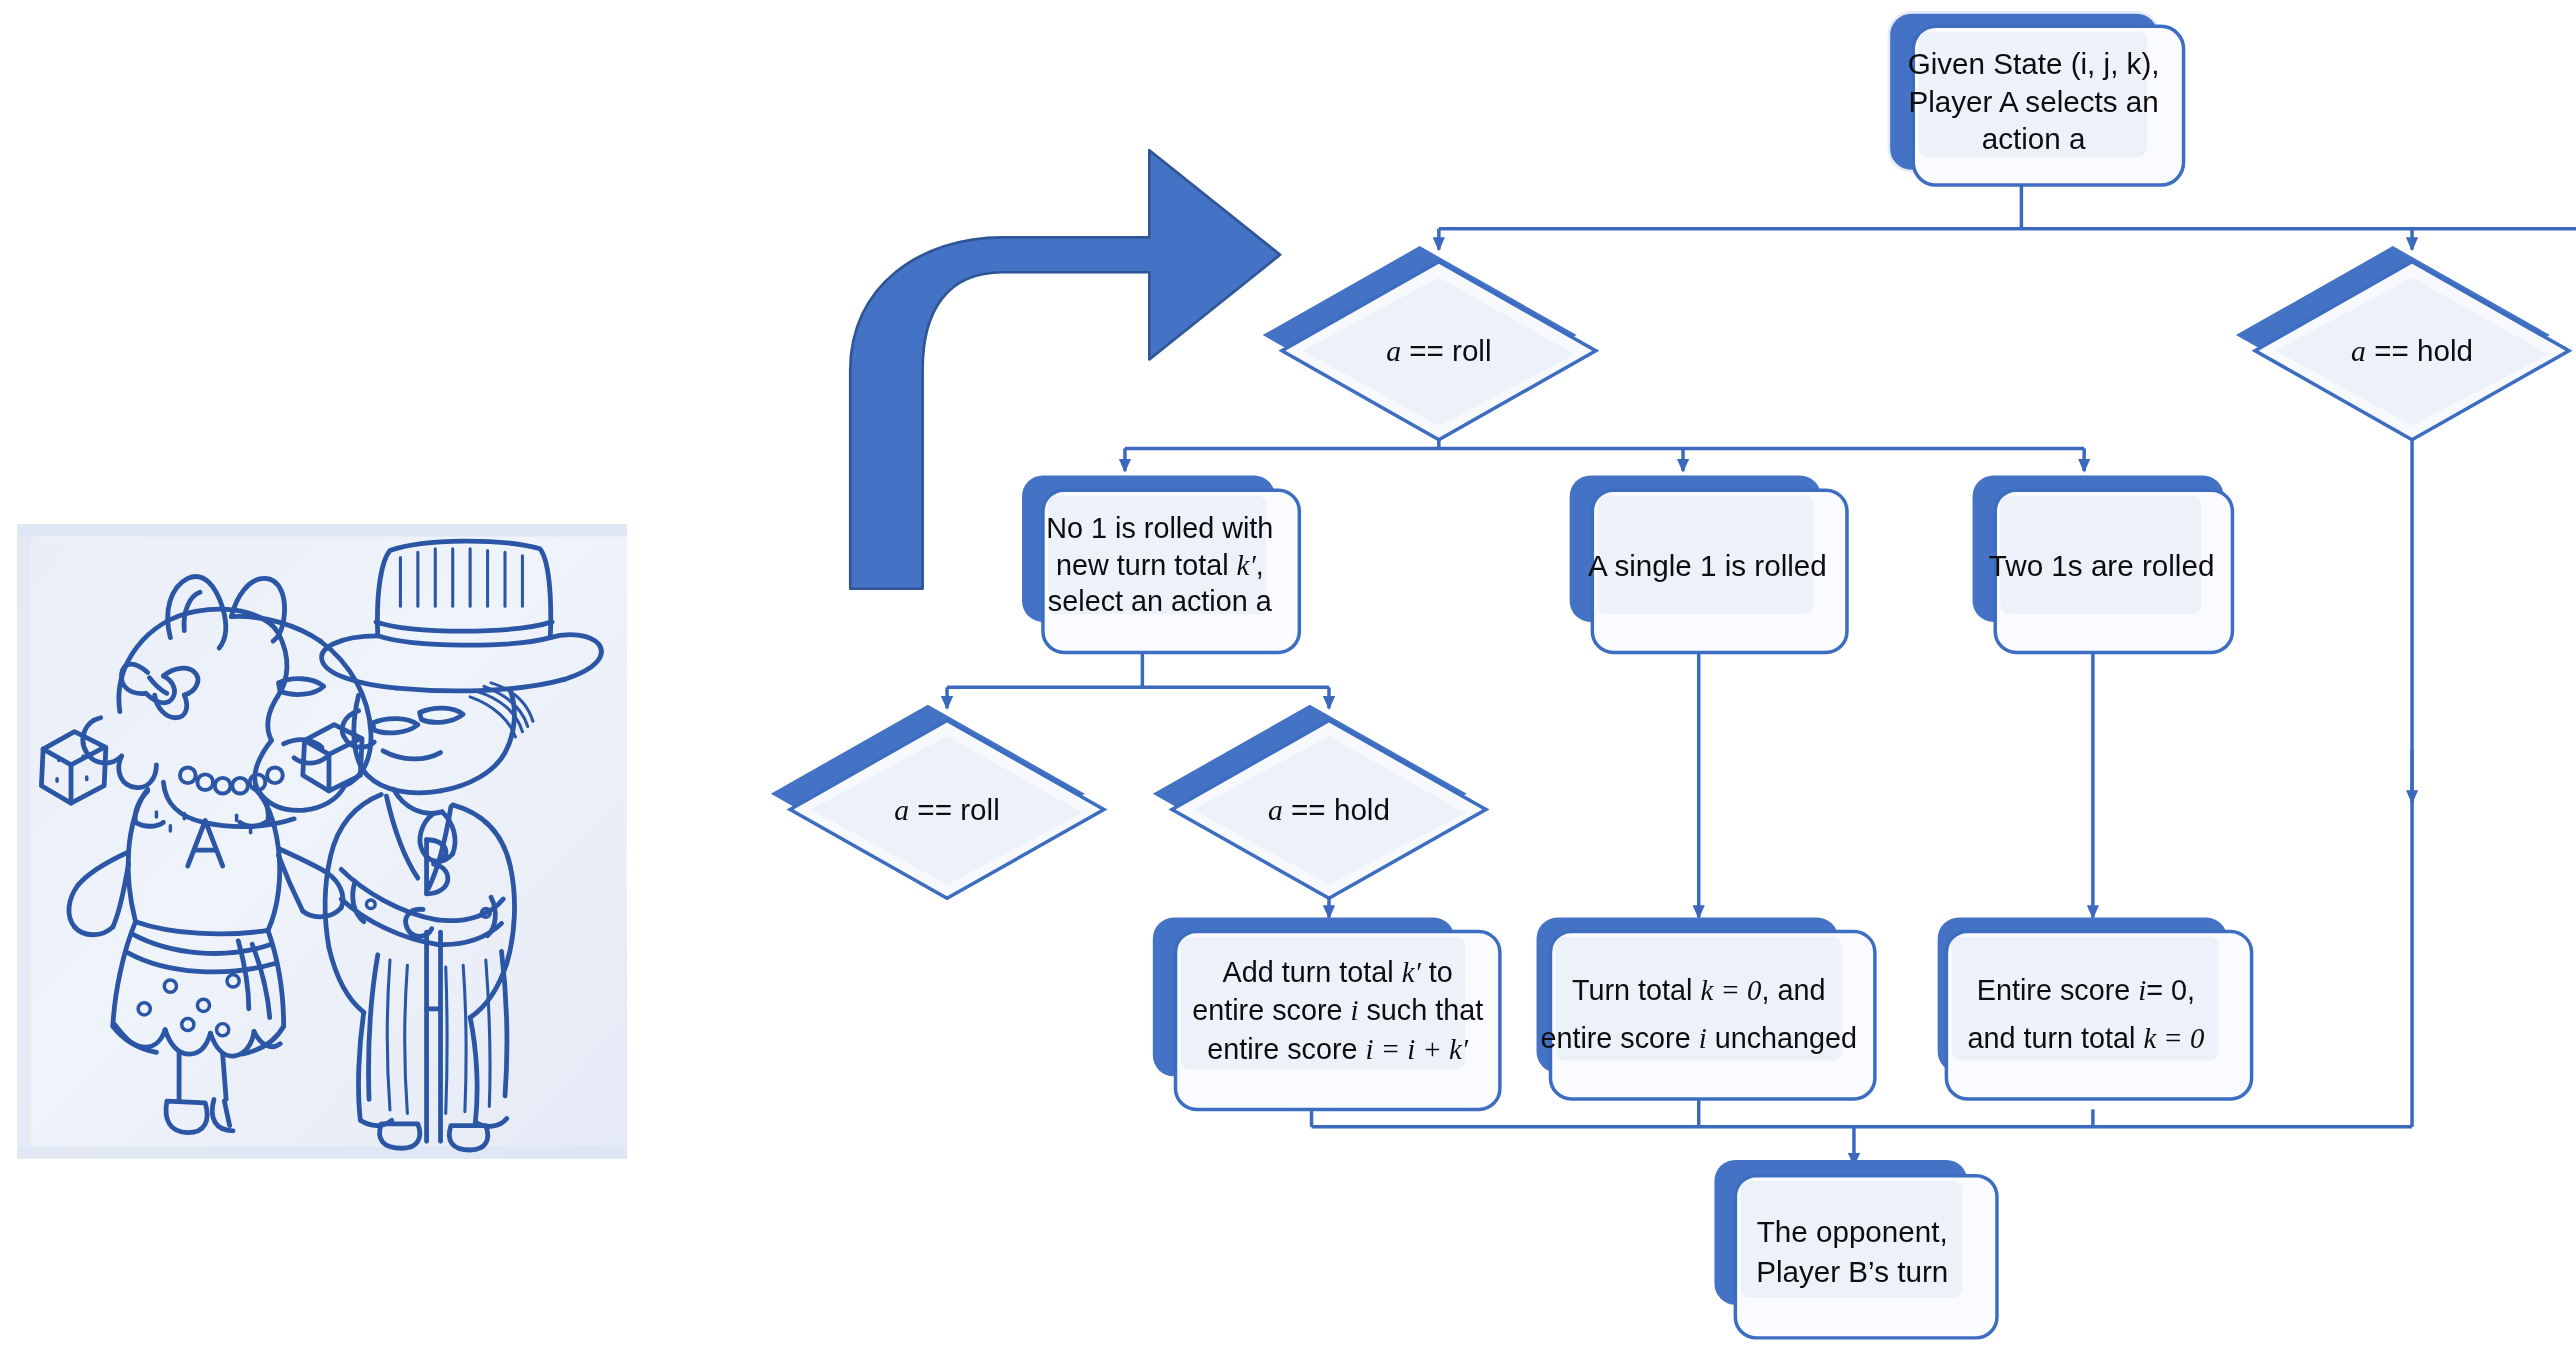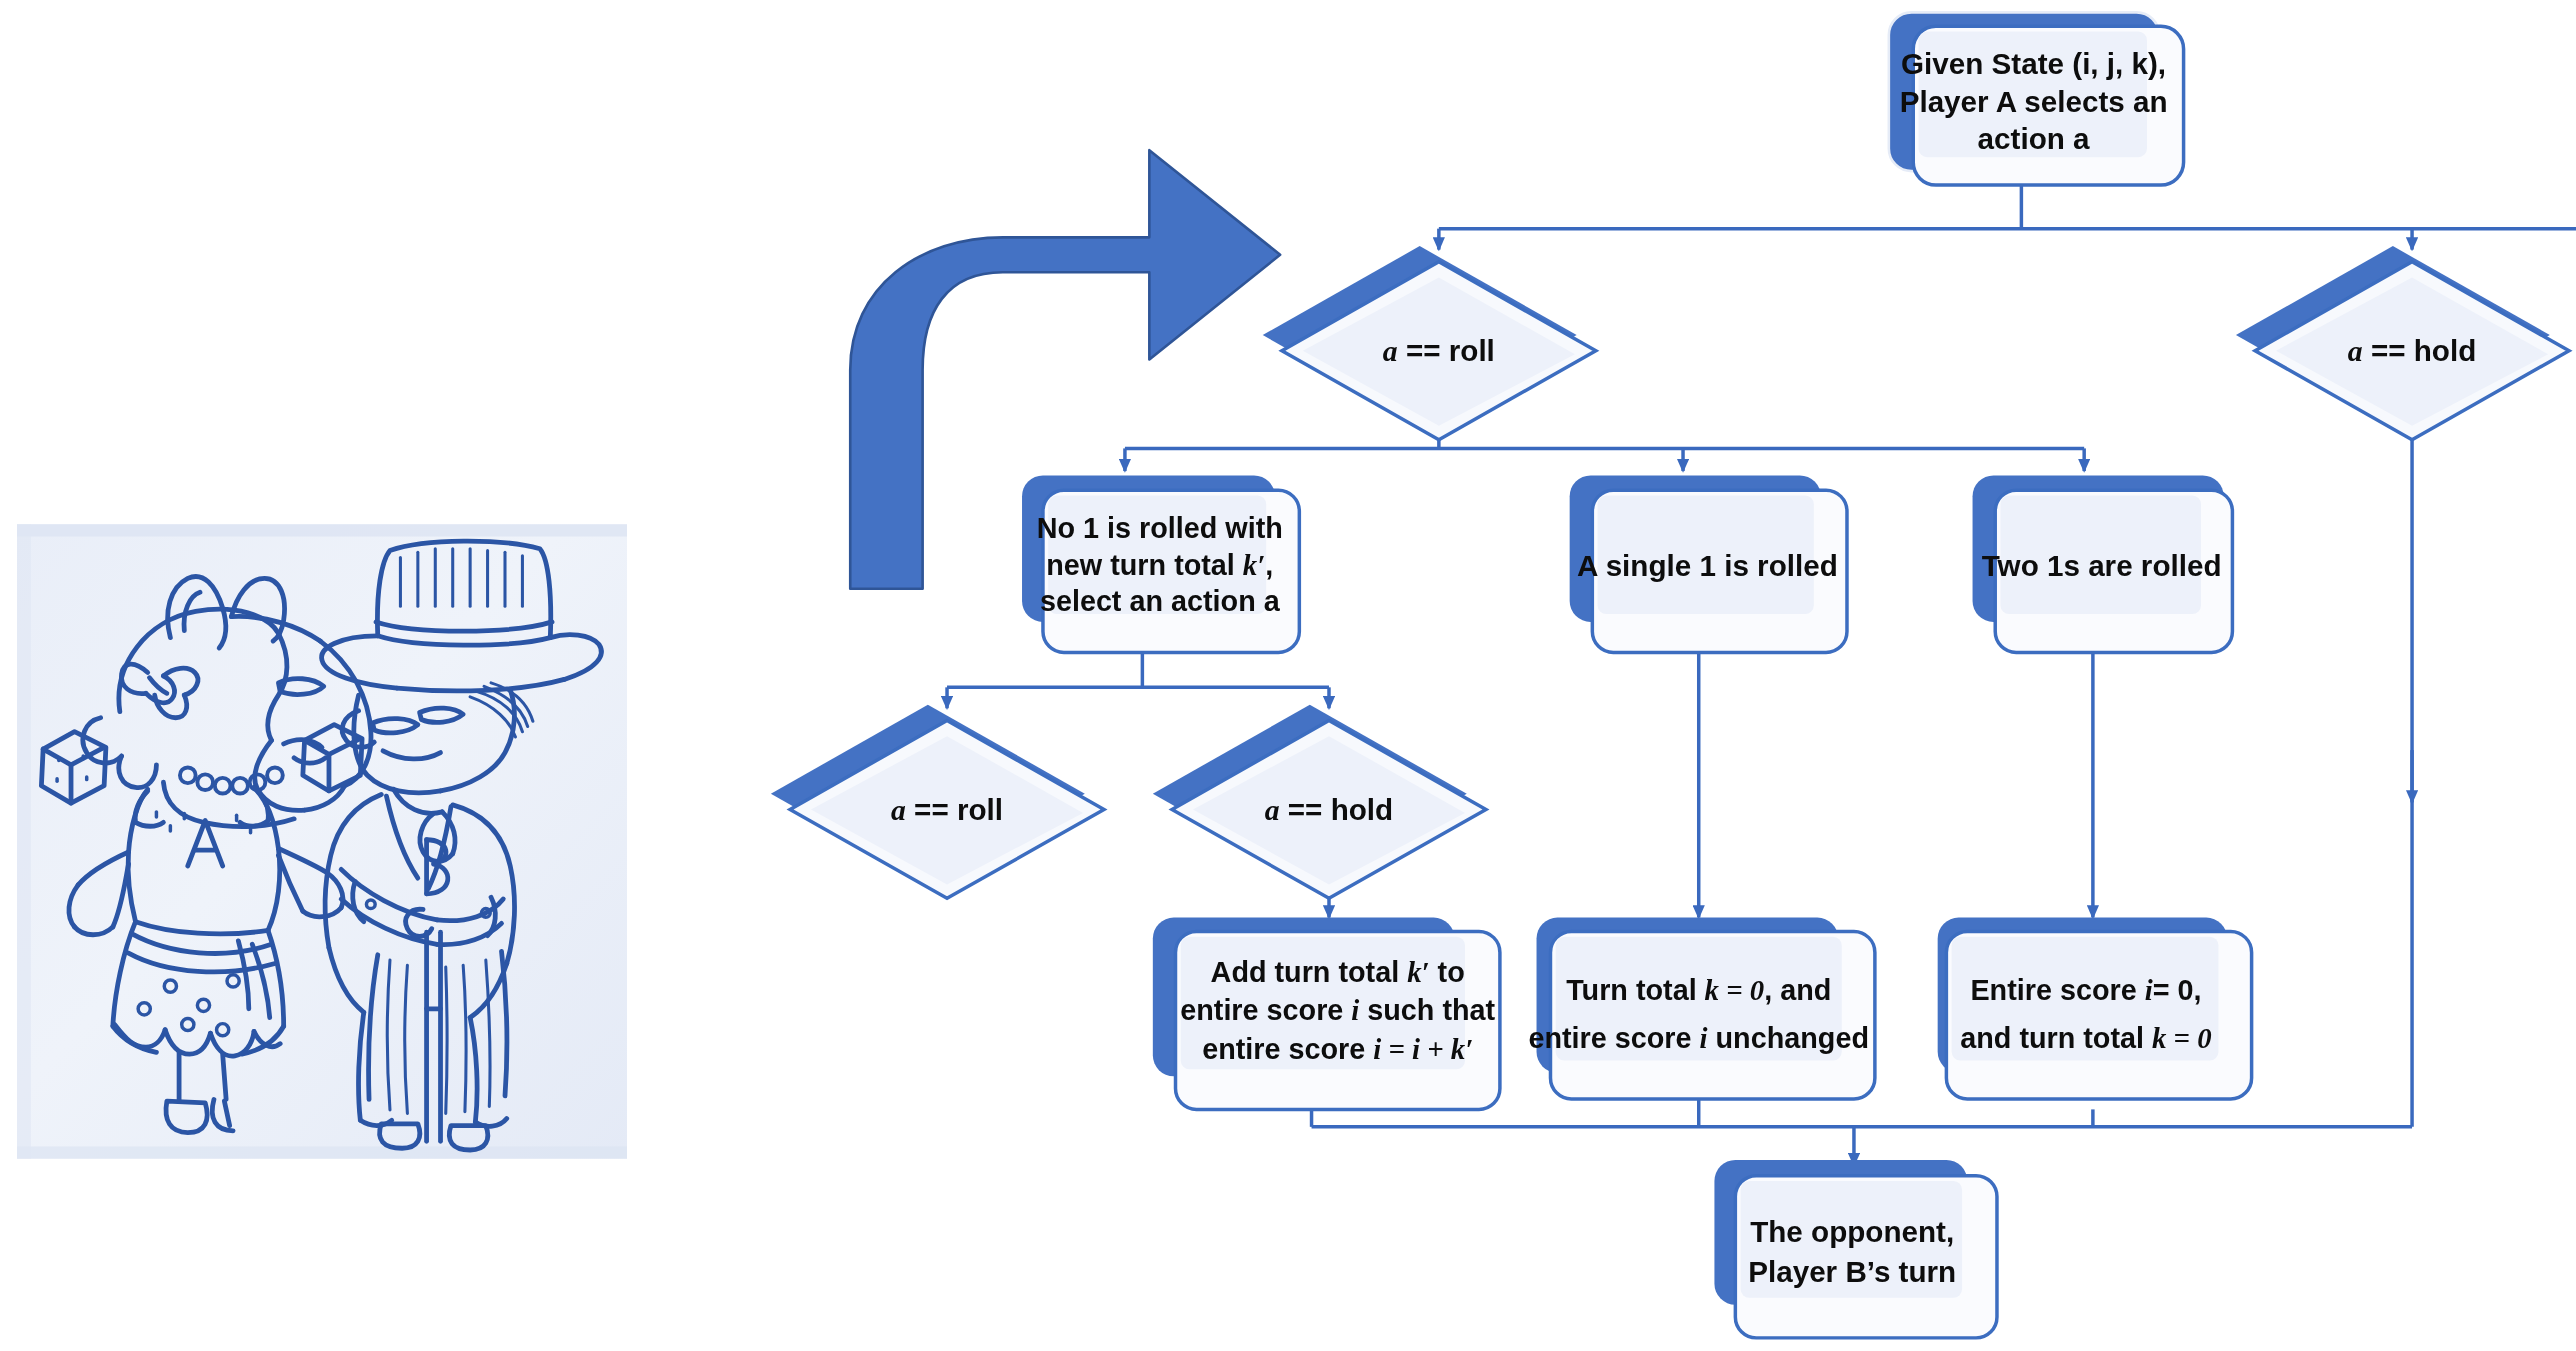--- a/index.html
+++ b/index.html
@@ -1,18 +1,18 @@
 <!DOCTYPE html>
 <html style="font-size:14px"><head>
 <meta charset="utf-8">
 <style>
   html,body{margin:0;padding:0;background:#ffffff;}
   body{width:2576px;height:1352px;overflow:hidden;
        font-family:"Liberation Sans","DejaVu Sans",sans-serif;}
-  #stage{position:relative;width:2576px;height:1352px;background:#fff;font-weight:bold;}
+  #stage{position:relative;width:2576px;height:1352px;background:#fff;}
   #flow{position:absolute;left:0;top:0;width:2576px;height:1352px;}
   .nodetext{font-family:"Liberation Sans","DejaVu Sans",sans-serif;
             font-size:34px;fill:#0d0d0d;text-anchor:middle;}
   .nodetext.small{font-size:33px;}
   .mi{font-style:italic;font-family:"Liberation Serif","DejaVu Serif",serif;}
   .sketch-wrap{position:absolute;left:16.6px;top:524px;width:610px;height:635px;}
   .sketch-wrap svg{display:block;width:610px;height:635px;}
 </style>
 </head>
 <body>

